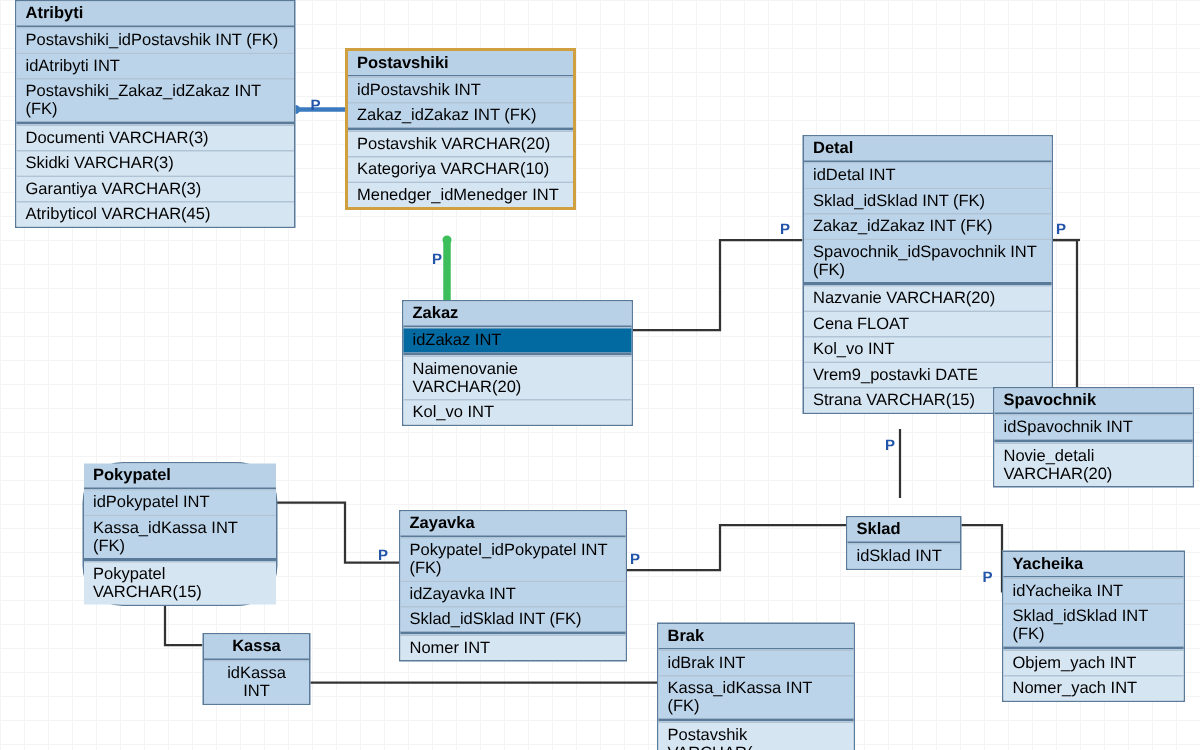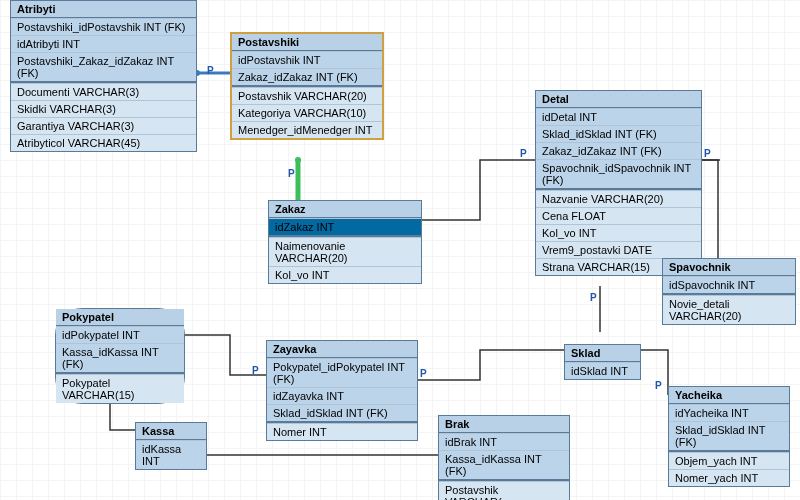--- a/index.html
+++ b/index.html
@@ -184,32 +184,32 @@
     </div>
 </div>
 
 <div class="entity" style="left:564px;top:332px;width:75px;margin-top:12px;">
   <div class="title">Sklad</div>
   <div class="rows">
       <div class="row pk">idSklad INT</div>
     </div>
 </div>
 
-<div class="entity" style="left:668px;top:386px;width:120px;">
+<div class="entity" style="left:668px;top:367px;width:120px;">
   <div class="title">Yacheika</div>
   <div class="rows">
       <div class="row pk">idYacheika INT</div>
       <div class="row pk">Sklad_idSklad INT (FK)</div>
       <div class="sep"></div>
       <div class="row">Objem_yach INT</div>
       <div class="row">Nomer_yach INT</div>
     </div>
 </div>
 
-<div class="entity" style="left:135px;top:422px;width:70px;">
+<div class="entity" style="left:135px;top:422px;width:70px;text-align:center;">
   <div class="title">Kassa</div>
   <div class="rows">
       <div class="row pk">idKassa INT</div>
     </div>
 </div>
 
 <div class="entity" style="left:438px;top:415px;width:130px;">
   <div class="title">Brak</div>
   <div class="rows">
       <div class="row pk">idBrak INT</div>

